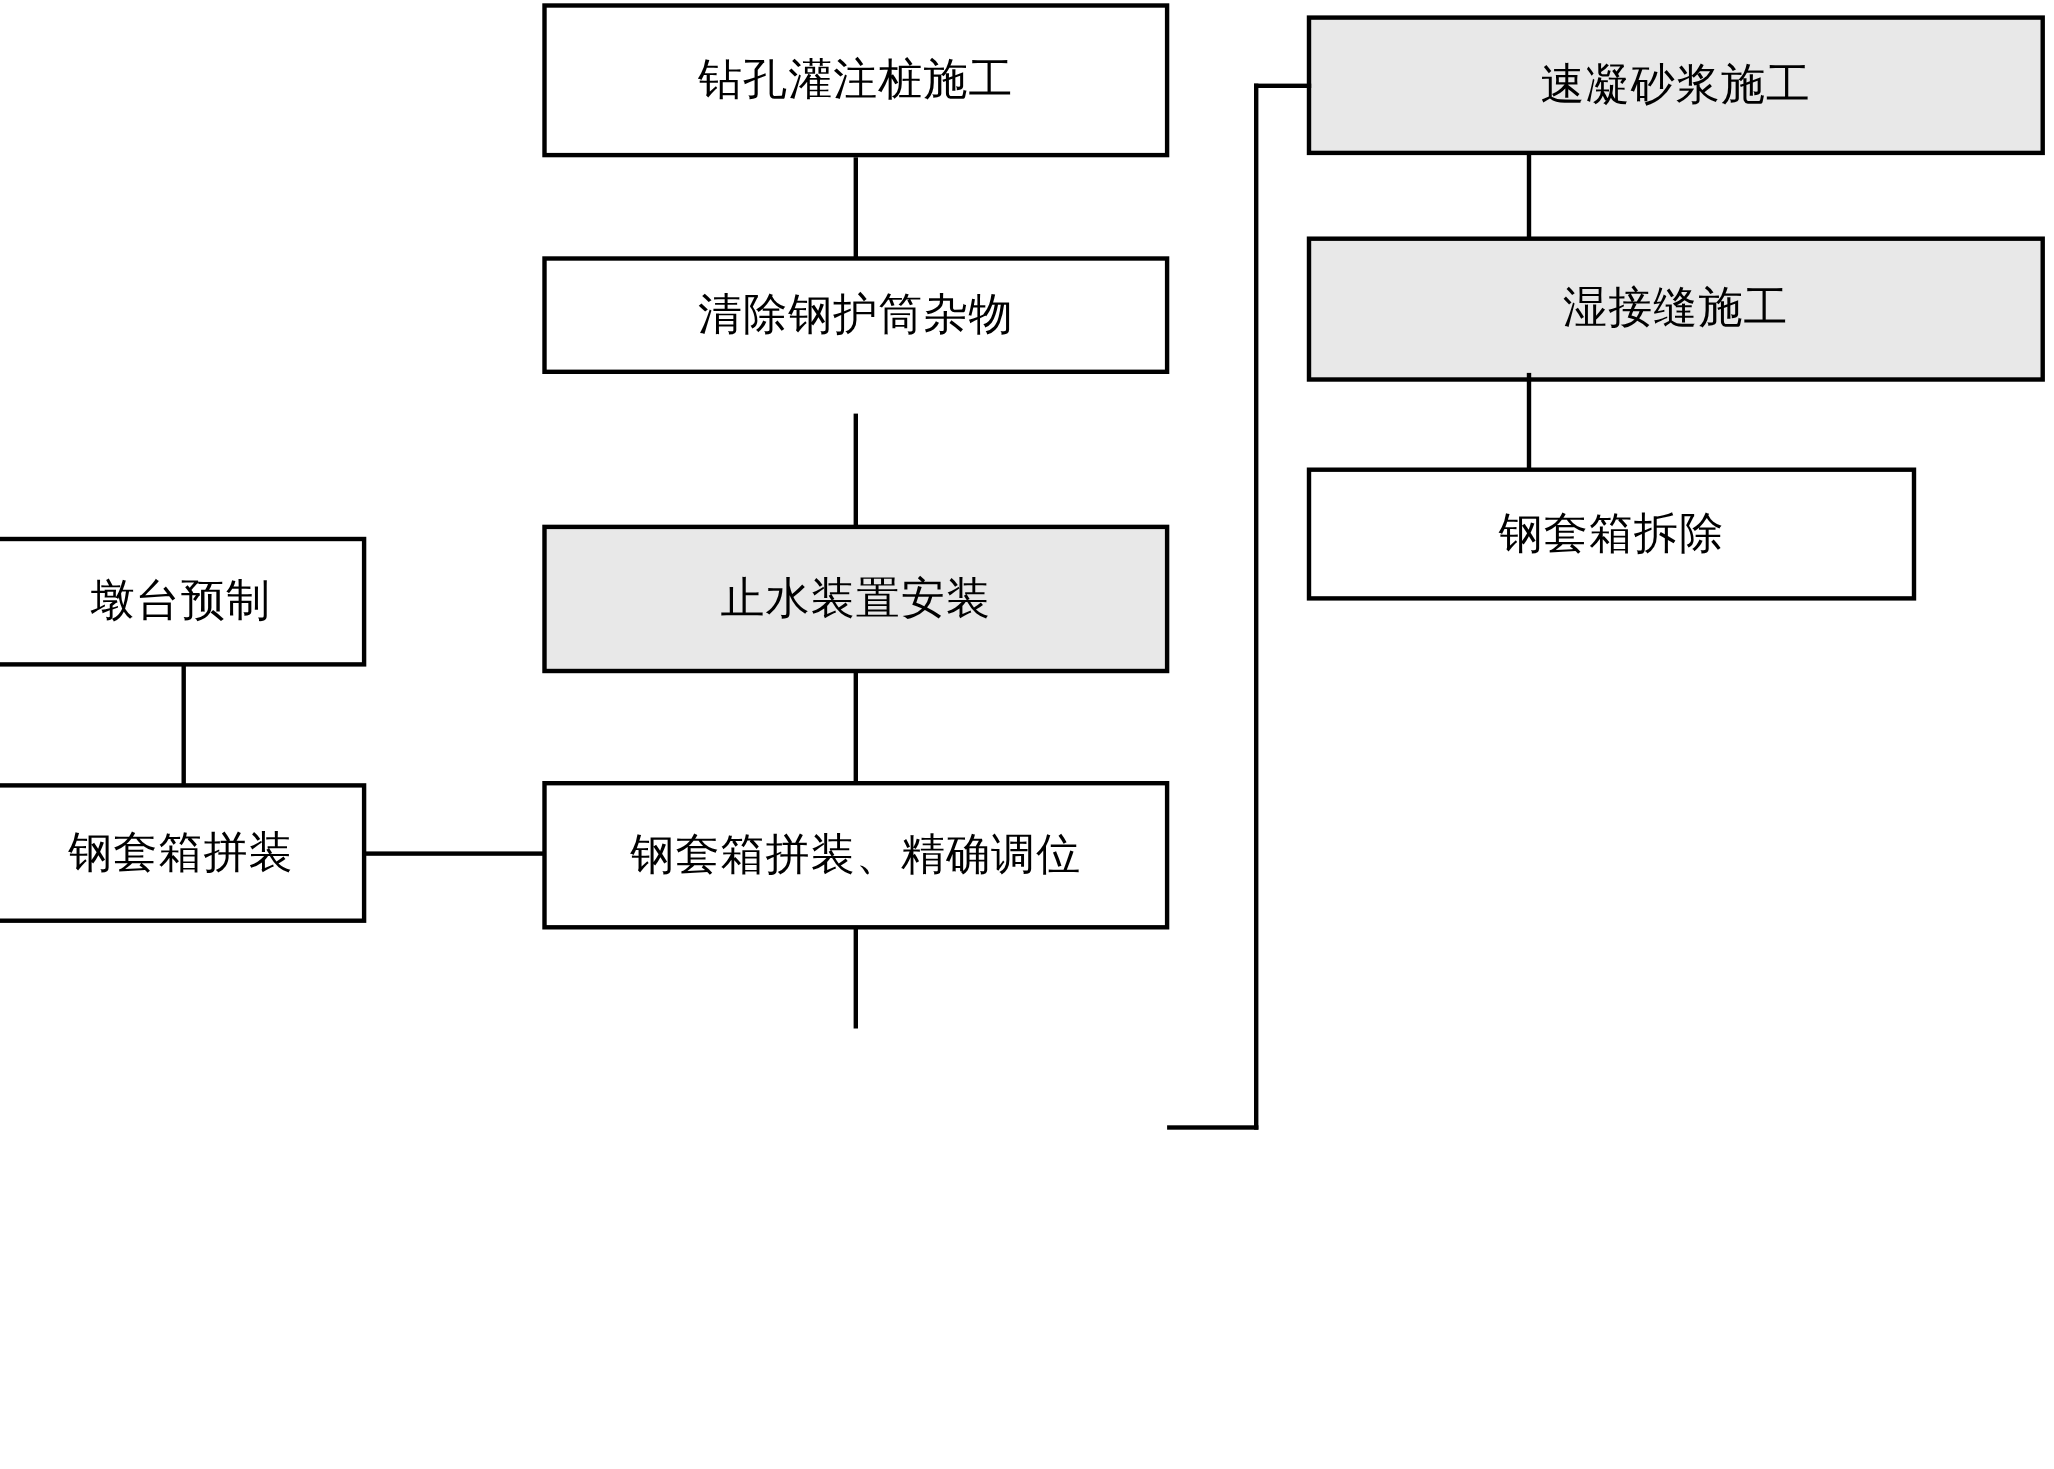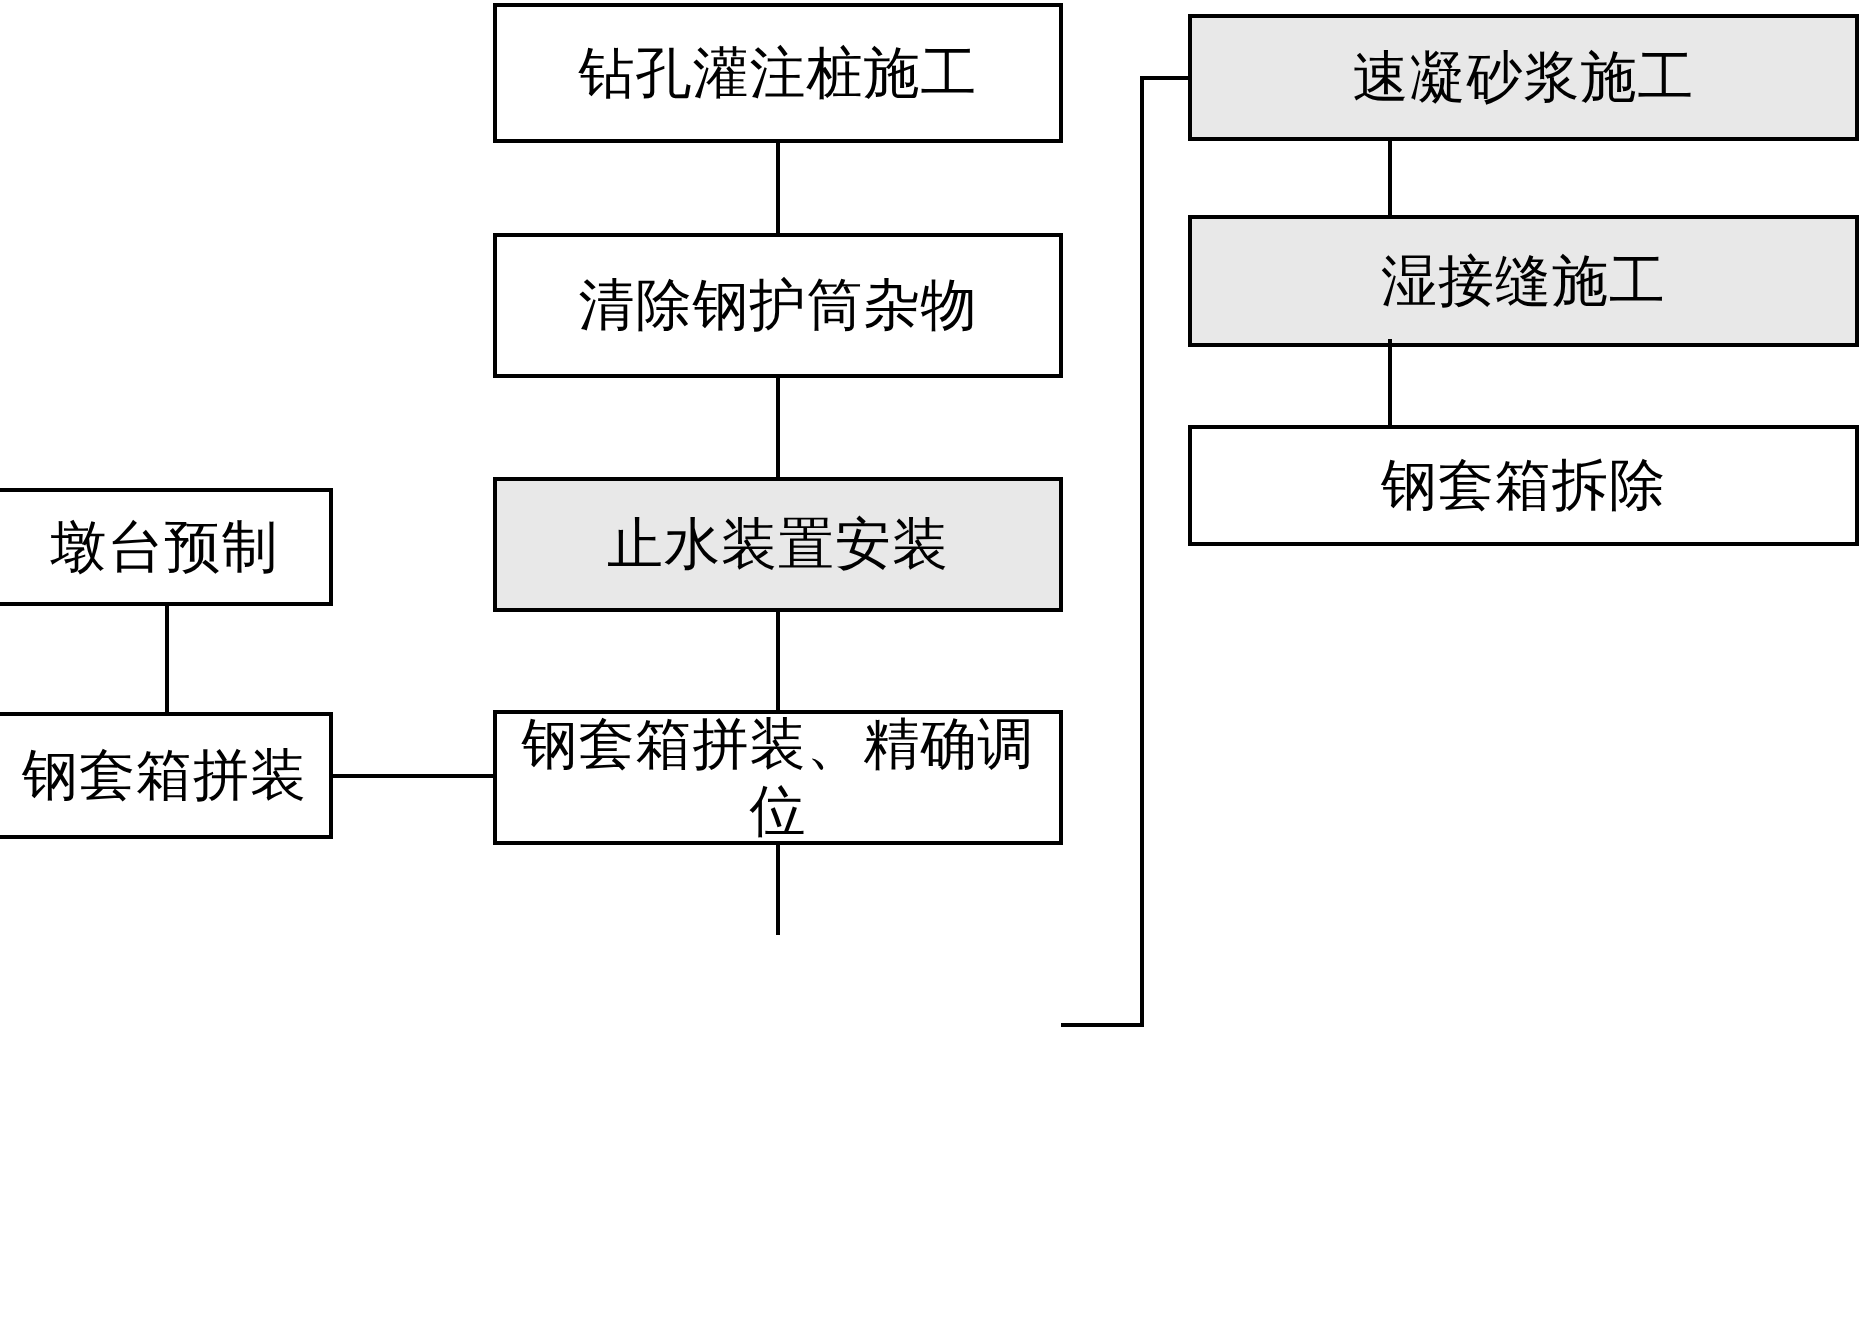--- a/index.html
+++ b/index.html
@@ -20,21 +20,21 @@
   .node {
     position: absolute;
     box-sizing: border-box;
     border: 4px solid #000000;
     background: #ffffff;
     display: flex;
     align-items: center;
     justify-content: center;
     text-align: center;
     color: #000000;
-    font-size: 56px;
+    font-size: 40px;
     line-height: 1.18;
     letter-spacing: 1px;
     font-family: "DejaVu Serif", "Liberation Serif", serif;
     white-space: pre-line;
   }
   .node.shaded {
     background: #e8e8e8;
   }
   .conn {
     position: absolute;
@@ -43,36 +43,36 @@
   .conn.v { width: 4px; }
   .conn.h { height: 4px; }
 </style>
 </head>
 <body>
 
 <div id="canvas">
 
   <div class="node" style="left:493px; top:3px; width:570px; height:140px;">钻孔灌注桩施工</div>
 
-  <div class="node" style="left:493px; top:233px; width:570px; height:145px;">清除钢护筒杂物</div>
+  <div class="node" style="left:493px; top:233px; width:570px; height:107px;">清除钢护筒杂物</div>
 
   <div class="node shaded" style="left:493px; top:477px; width:570px; height:135px;">止水装置安装</div>
 
   <div class="node" style="left:493px; top:710px; width:570px; height:135px;">钢套箱拼装、精确调位</div>
 
 
   <div class="node" style="left:-4px; top:488px; width:337px; height:118px;">墩台预制</div>
 
   <div class="node" style="left:-4px; top:712px; width:337px; height:127px;">钢套箱拼装</div>
 
   <div class="node shaded" style="left:1188px; top:14px; width:671px; height:127px;">速凝砂浆施工</div>
 
   <div class="node shaded" style="left:1188px; top:215px; width:671px; height:132px;">湿接缝施工</div>
 
-  <div class="node" style="left:1188px; top:425px; width:671px; height:121px;">钢套箱拆除</div>
+  <div class="node" style="left:1188px; top:425px; width:554px; height:121px;">钢套箱拆除</div>
 
   <div class="conn v" style="left:776px; top:143px; height:92px;"></div>
 
   <div class="conn v" style="left:776px; top:376px; height:103px;"></div>
 
   <div class="conn v" style="left:776px; top:610px; height:102px;"></div>
 
   <div class="conn v" style="left:776px; top:843px; height:92px;"></div>
 
   <div class="conn v" style="left:165px; top:604px; height:110px;"></div>

